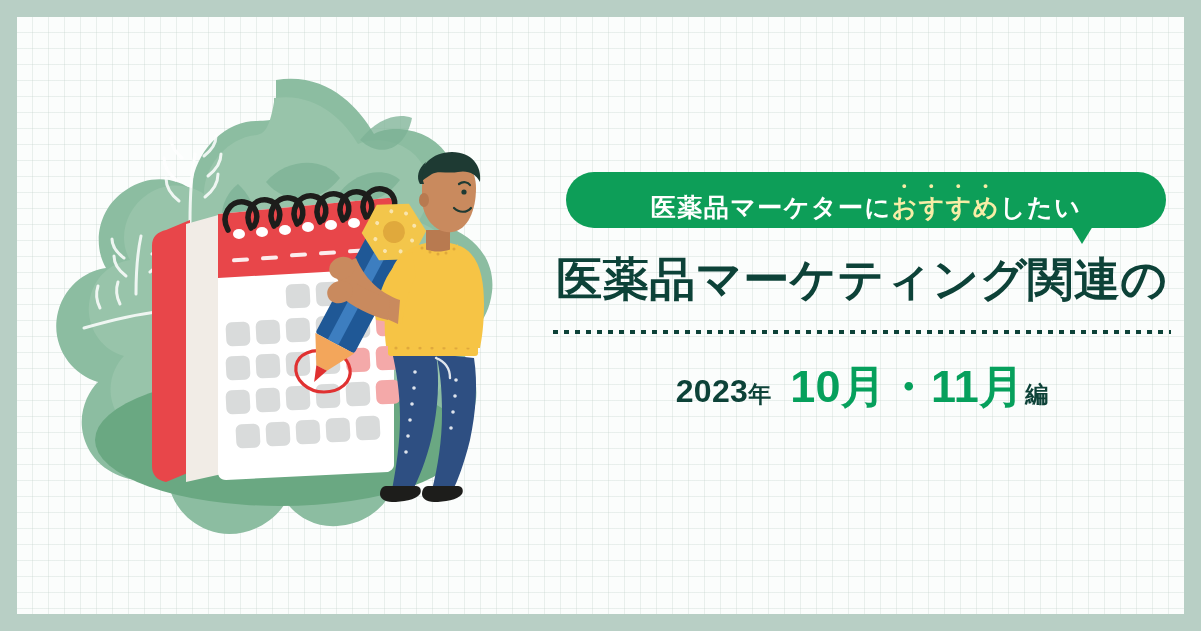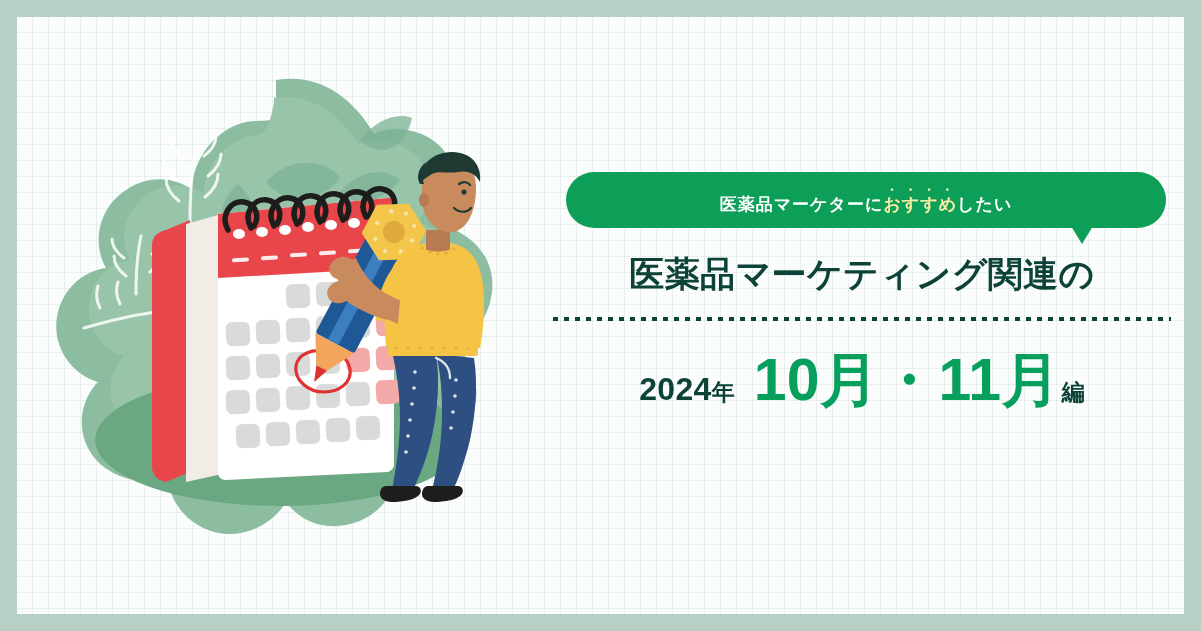--- a/index.html
+++ b/index.html
@@ -77,21 +77,21 @@
   .badge-tail {
     position: absolute;
     left: 505px;
     top: 54px;
     width: 0; height: 0;
     border-left: 11px solid transparent;
     border-right: 11px solid transparent;
     border-top: 18px solid #0d9e58;
   }
   .badge-text {
-    font-size: 17px;
+    font-size: 25px;
     font-weight: 700;
     letter-spacing: 0.06em;
     white-space: nowrap;
     line-height: 1;
     color: #ffffff;
     position: relative;
     top: -1px;
   }
   .badge-em {
     color: #f7eda6;
@@ -102,21 +102,21 @@
     -webkit-text-emphasis-position: over right;
   }
 
   
   .title-block {
     margin-top: 16px;
     text-align: center;
     color: #0d4238;
   }
   .title-line1 {
-    font-size: 35px;
+    font-size: 46px;
     font-weight: 700;
     letter-spacing: 0.01em;
     line-height: 1.12;
     white-space: nowrap;
   }
   .title-line2 {
     font-size: 58px;
     font-weight: 900;
     letter-spacing: 0.005em;
     line-height: 1.12;
@@ -146,21 +146,21 @@
     font-weight: 700;
     color: #0d4238;
     letter-spacing: 0.01em;
   }
   .date-year-suffix {
     font-size: 23px;
     font-weight: 700;
     color: #0d4238;
   }
   .date-main {
-    font-size: 59px;
+    font-size: 45px;
     font-weight: 800;
     color: #06a05c;
     margin-left: 7px;
     letter-spacing: 0.005em;
     padding-left: 12px;
   }
   .date-tail {
     font-size: 23px;
     font-weight: 700;
     color: #0d4238;
@@ -402,18 +402,18 @@
         <div class="badge-tail"></div>
       </div>
 
       <div class="title-block">
         <div class="title-line1">医薬品マーケティング関連の</div>
       </div>
 
       <div class="divider"></div>
 
       <div class="date-line">
-        <span class="date-year">2024</span><span class="date-year-suffix">年</span><span class="date-main">10月・11月</span><span class="date-tail">編</span>
+        <span class="date-year">2023</span><span class="date-year-suffix">年</span><span class="date-main">10月・11月</span><span class="date-tail">編</span>
       </div>
 
     </div>
   </div>
 </div>
 
 </body></html>

